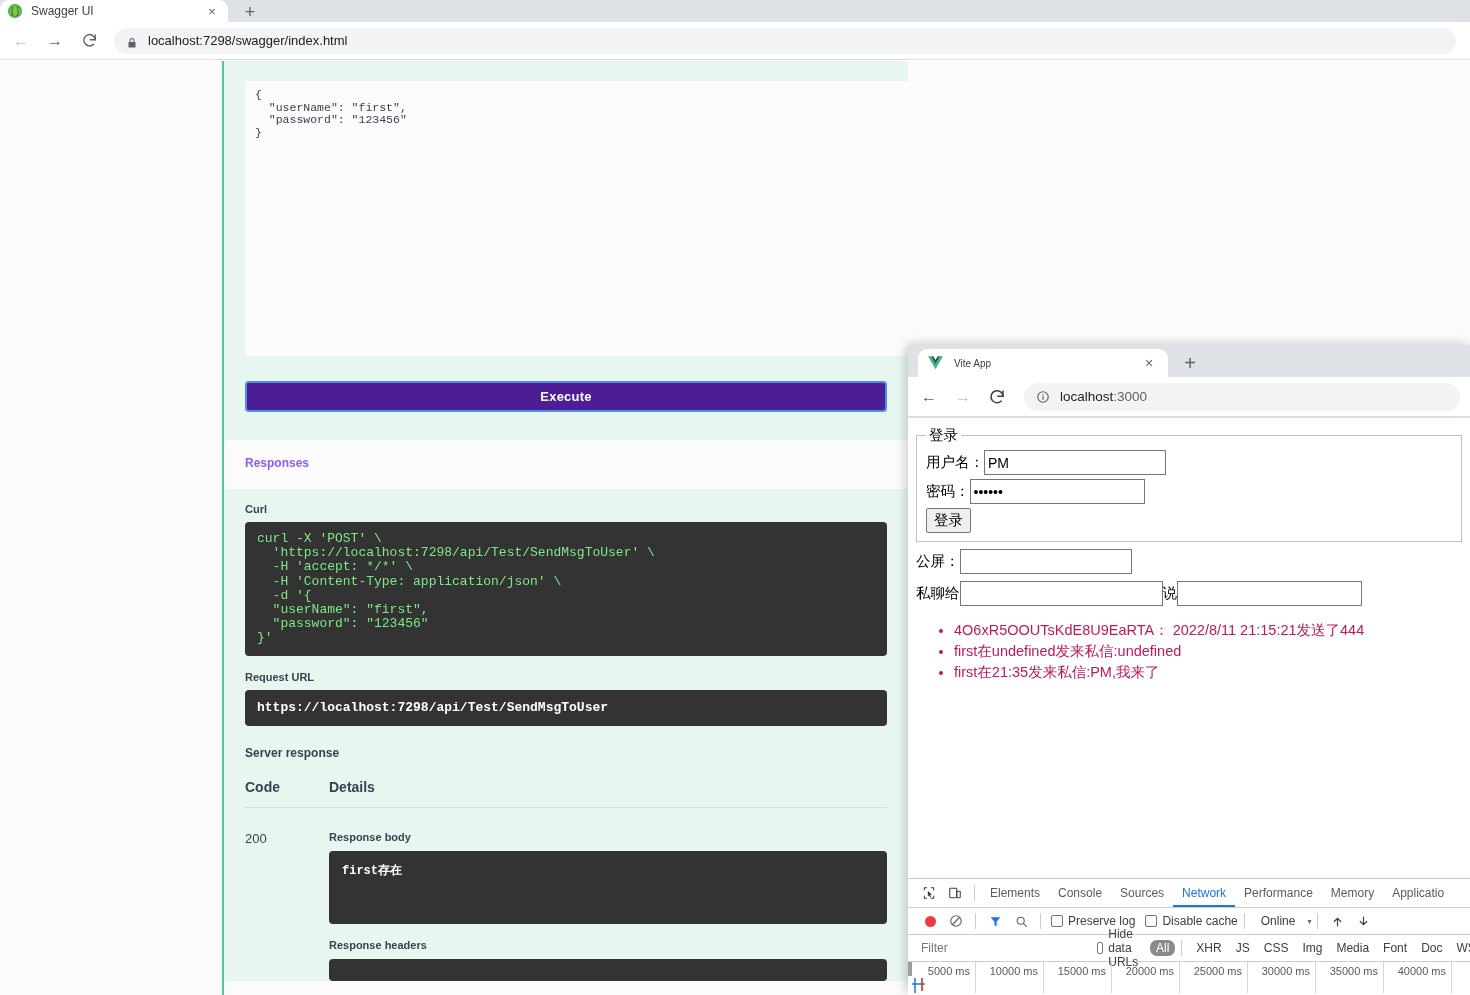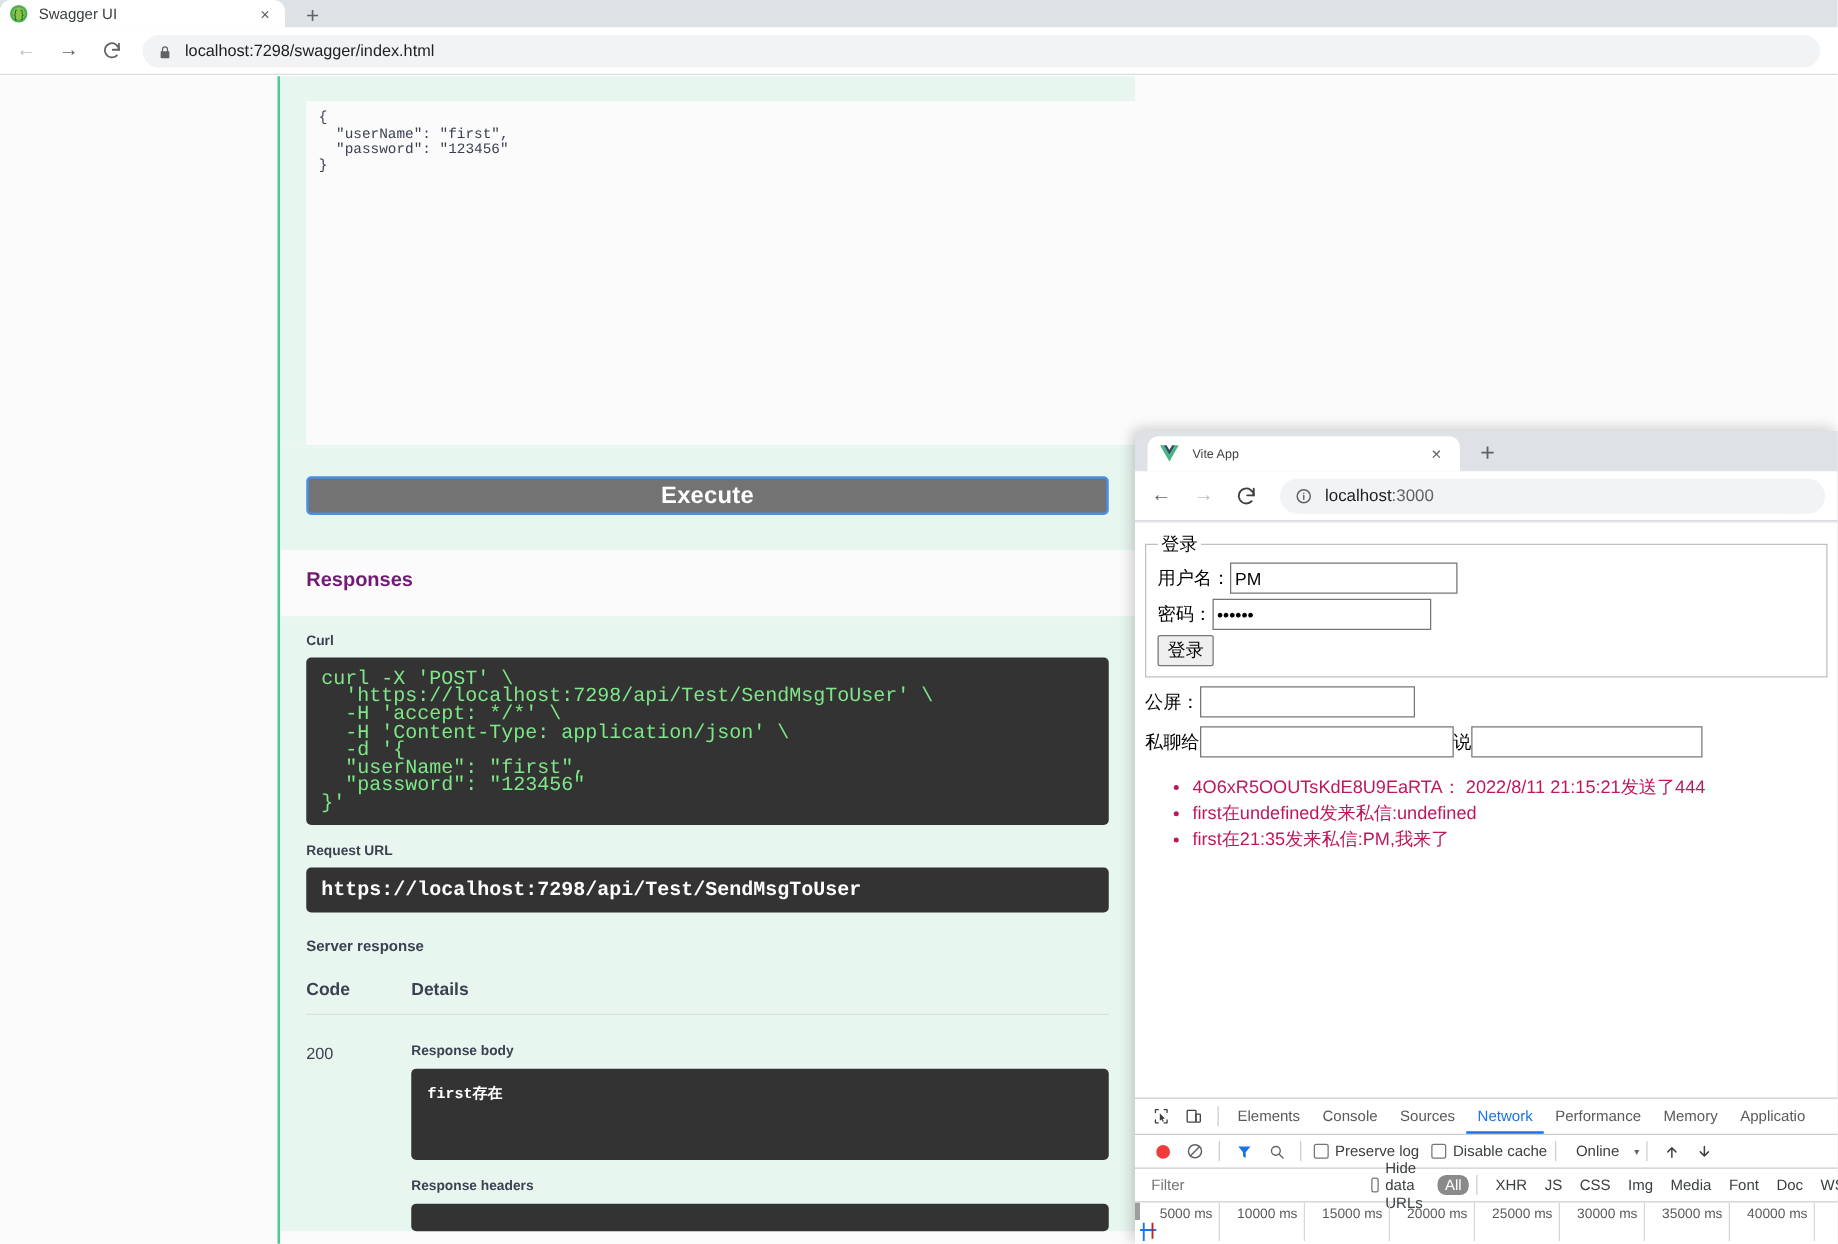--- a/index.html
+++ b/index.html
@@ -81,37 +81,37 @@
   }
   .body-textarea {
     position: absolute; left: 21px; top: 20px; width: 680px; height: 275px;
     background: #fbfbfb; border: 0;
     font-family: "Liberation Mono", monospace;
     font-size: 11.5px; line-height: 12.5px; color: #3b4151;
     padding: 8px 10px; white-space: pre; overflow: hidden;
   }
   .execute-wrap { background: #e8f6f0; padding: 23px 21px 28px 21px; }
   .execute-btn {
-    height: 31px; background: #737373; color: #ffffff;
+    height: 31px; background: #4c1d95; color: #ffffff;
     border: 2px solid #4990e2; border-radius: 4px;
-    font-size: 19px; font-weight: bold; letter-spacing: 0.2px;
+    font-size: 13px; font-weight: bold; letter-spacing: 0.2px;
     display: flex; align-items: center; justify-content: center;
   }
   .responses-bar {
     background: #fbfbfb; padding: 16px 21px 19px 21px;
   }
-  .responses-title { font-size: 16px; color: #701a75; font-weight: bold; }
+  .responses-title { font-size: 12px; color: #8b5cf6; font-weight: bold; }
 
   .resp-body-area { background: #e8f6f0; padding: 14px 21px 0 21px; }
   .sw-label { font-size: 11px; font-weight: bold; color: #3b4151; }
   .sw-label.mt { margin-top: 15px; }
   .code-block {
     margin-top: 7px; background: #333333; border-radius: 4px;
     color: #ffffff; font-family: "Liberation Mono", monospace;
-    font-size: 16px; line-height: 14.2px;
+    font-size: 13px; line-height: 14.2px;
     padding: 10px 12px; white-space: pre; overflow: hidden;
   }
   .code-block.curl { color: #7ee787; }
   .code-block.url { color: #ffffff; font-weight: bold; padding: 11px 12px; }
   .srv-resp { font-size: 12px; font-weight: bold; color: #3b4151; margin-top: 20px; }
   .table-head {
     display: flex; margin-top: 19px;
     padding-bottom: 12px; border-bottom: 1px solid #d6e3dd;
   }
   .th-code { width: 84px; font-size: 14px; font-weight: bold; color: #3b4151; }

